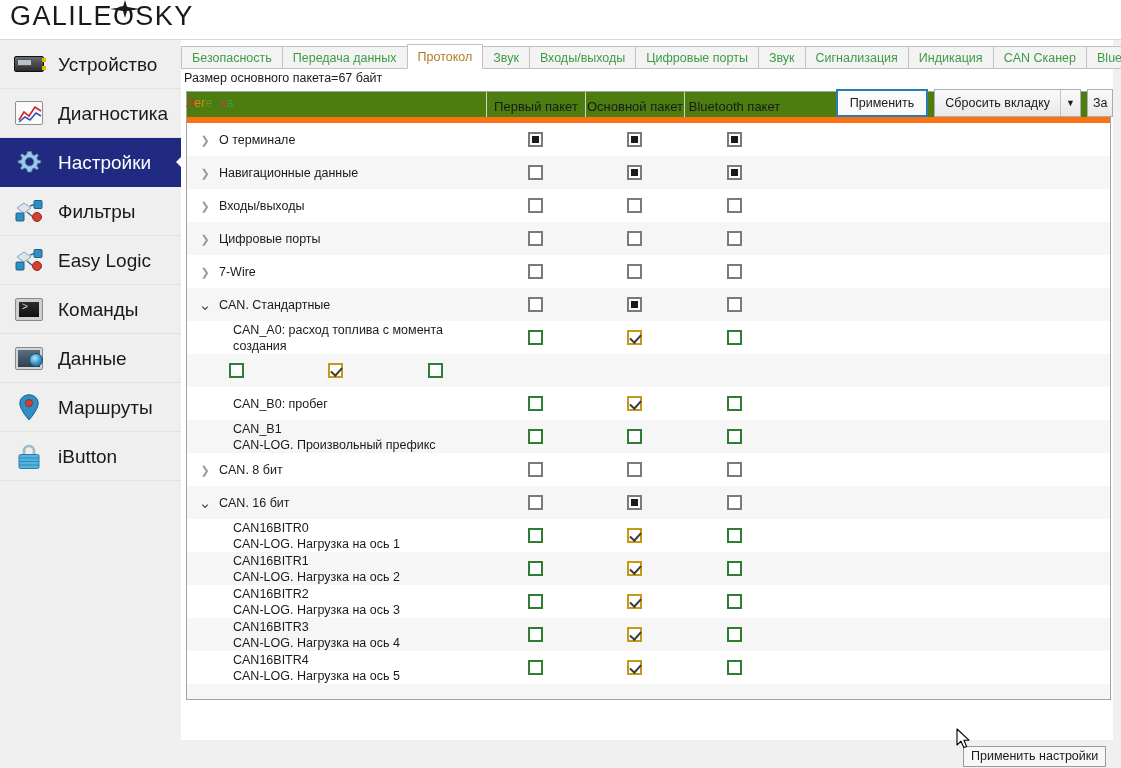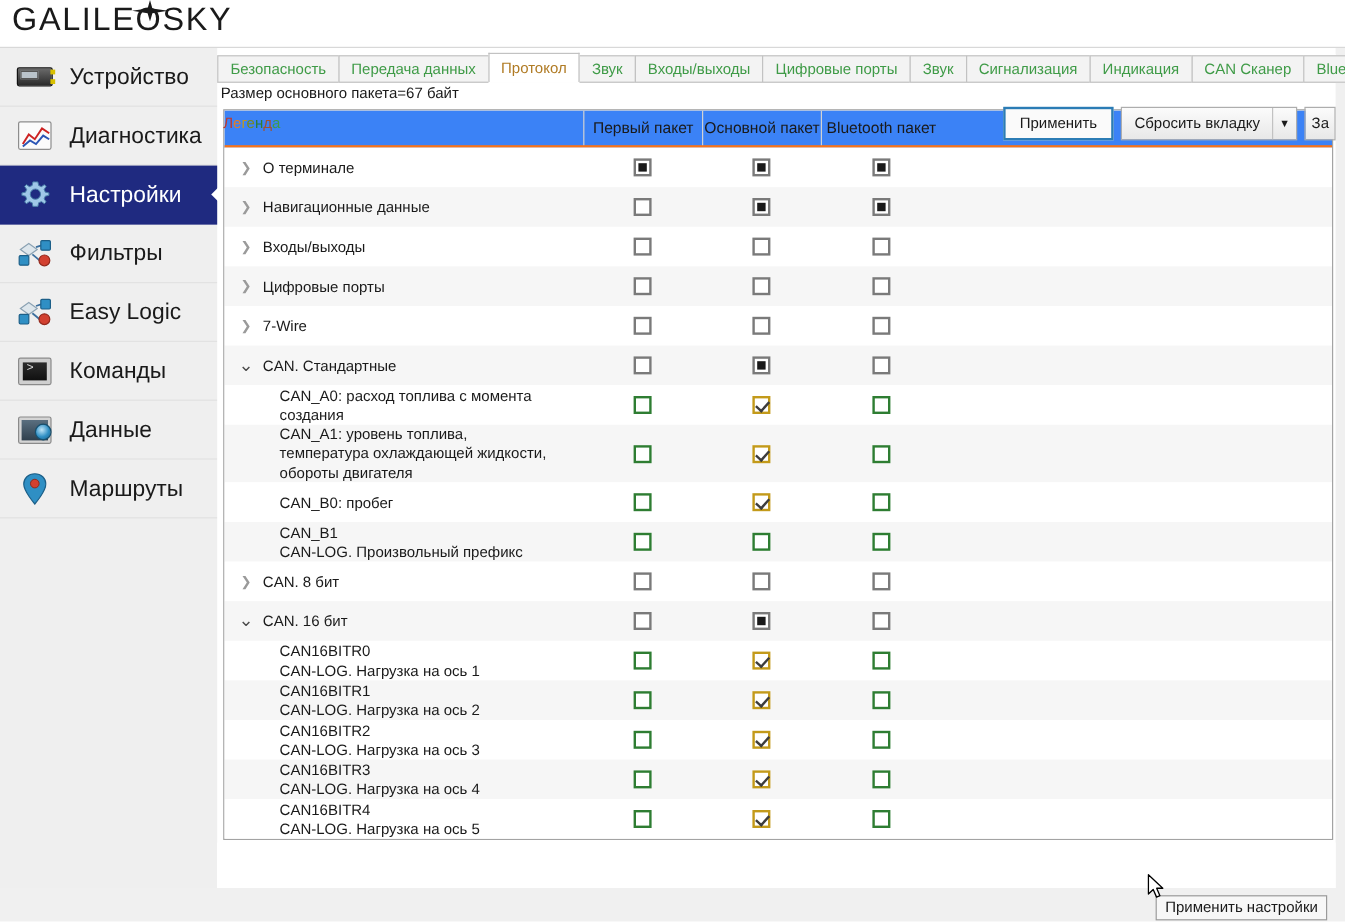--- a/index.html
+++ b/index.html
@@ -184,22 +184,22 @@
   .tablewrap {
     position: absolute; left: 5px; top: 51px;
     width: 925px; height: 609px;
     border: 1px solid #a3a3a3;
     background: #ffffff;
     overflow: hidden;
   }
   .thead {
     display: flex;
     height: 31px;
-    border-bottom: 2px solid #f97316;
-    background: #3b82f6;
+    border-bottom: 6px solid #f97316;
+    background: #4d7c0f;
   }
   .th-spacer { width: 299px; flex: 0 0 auto; }
   .th {
     flex: 0 0 auto;
     width: 100px;
     font-size: 13px;
     color: #1a1a1a;
     padding-top: 7px;
     text-align: center;
     border-left: 1px solid #d2d2d2;
@@ -440,20 +440,32 @@
     <div class="side-item">
       <span class="side-ico">
         <svg class="ico-pin" viewBox="0 0 20 27">
           <path d="M10 0.8 C4.6 0.8 0.8 4.6 0.8 9.4 C0.8 15.5 10 26 10 26 C10 26 19.2 15.5 19.2 9.4 C19.2 4.6 15.4 0.8 10 0.8 Z" fill="#2f8fc4" stroke="#1c5f88" stroke-width="1"></path>
           <circle cx="10" cy="9" r="3.6" fill="#d24030" stroke="#8a2a1c" stroke-width="0.8"></circle>
         </svg>
       </span>
       <span class="side-label">Маршруты</span>
     </div>
 
+    <div class="side-item">
+      <span class="side-ico">
+        <svg class="ico-lock" viewBox="0 0 22 27">
+          <path d="M6 12 V8 a5 5 0 0 1 10 0 V12" fill="none" stroke="#9fb9c9" stroke-width="2.6"></path>
+          <rect x="1" y="11.5" width="20" height="14" rx="1.5" fill="#53b4e0" stroke="#2a7ea8"></rect>
+          <line x1="1" y1="15" x2="21" y2="15" stroke="#2a7ea8" stroke-width="0.8"></line>
+          <line x1="1" y1="18.5" x2="21" y2="18.5" stroke="#2a7ea8" stroke-width="0.8"></line>
+          <line x1="1" y1="22" x2="21" y2="22" stroke="#2a7ea8" stroke-width="0.8"></line>
+        </svg>
+      </span>
+      <span class="side-label">iButton</span>
+    </div>
 
   </div>
 
   <div class="content">
 
     <div class="tabstrip" id="tabstrip">
         <div class="tab"><span>Безопасность</span></div>
         <div class="tab"><span>Передача данных</span></div>
         <div class="tab active"><span>Протокол</span></div>
         <div class="tab"><span>Звук</span></div>
@@ -574,25 +586,20 @@
               <span class="cb green"></span>
             </div>
             <div class="cellbox c2">
               <span class="cb gold"></span>
             </div>
             <div class="cellbox">
               <span class="cb green"></span>
             </div>
           </div>
           <div class="row child alt">
-            <div class="row-label">
-              <span class="txt">CAN_A1: уровень топлива,
-температура охлаждающей жидкости,
-обороты двигателя</span>
-            </div>
             <div class="cellbox c1">
               <span class="cb green"></span>
             </div>
             <div class="cellbox c2">
               <span class="cb gold"></span>
             </div>
             <div class="cellbox">
               <span class="cb green"></span>
             </div>
           </div>

